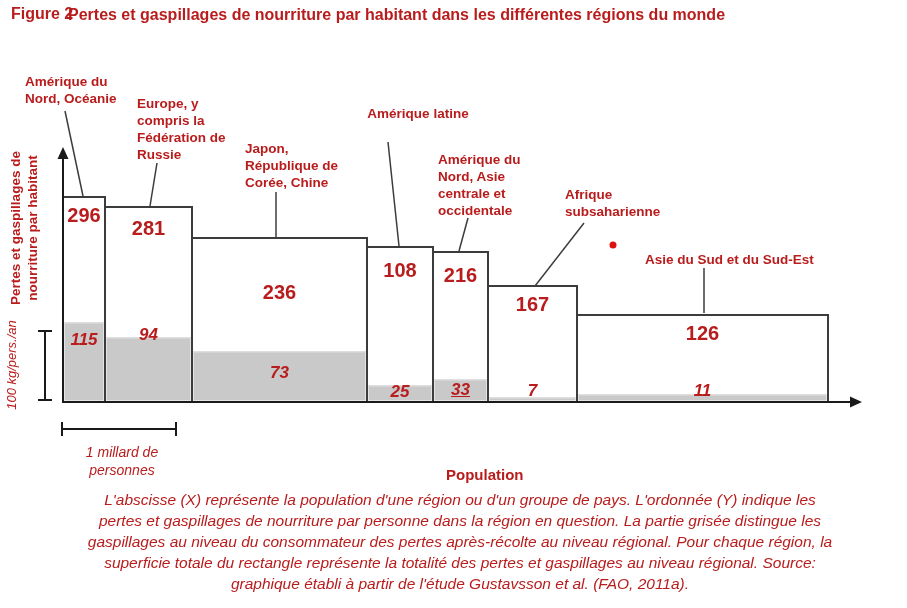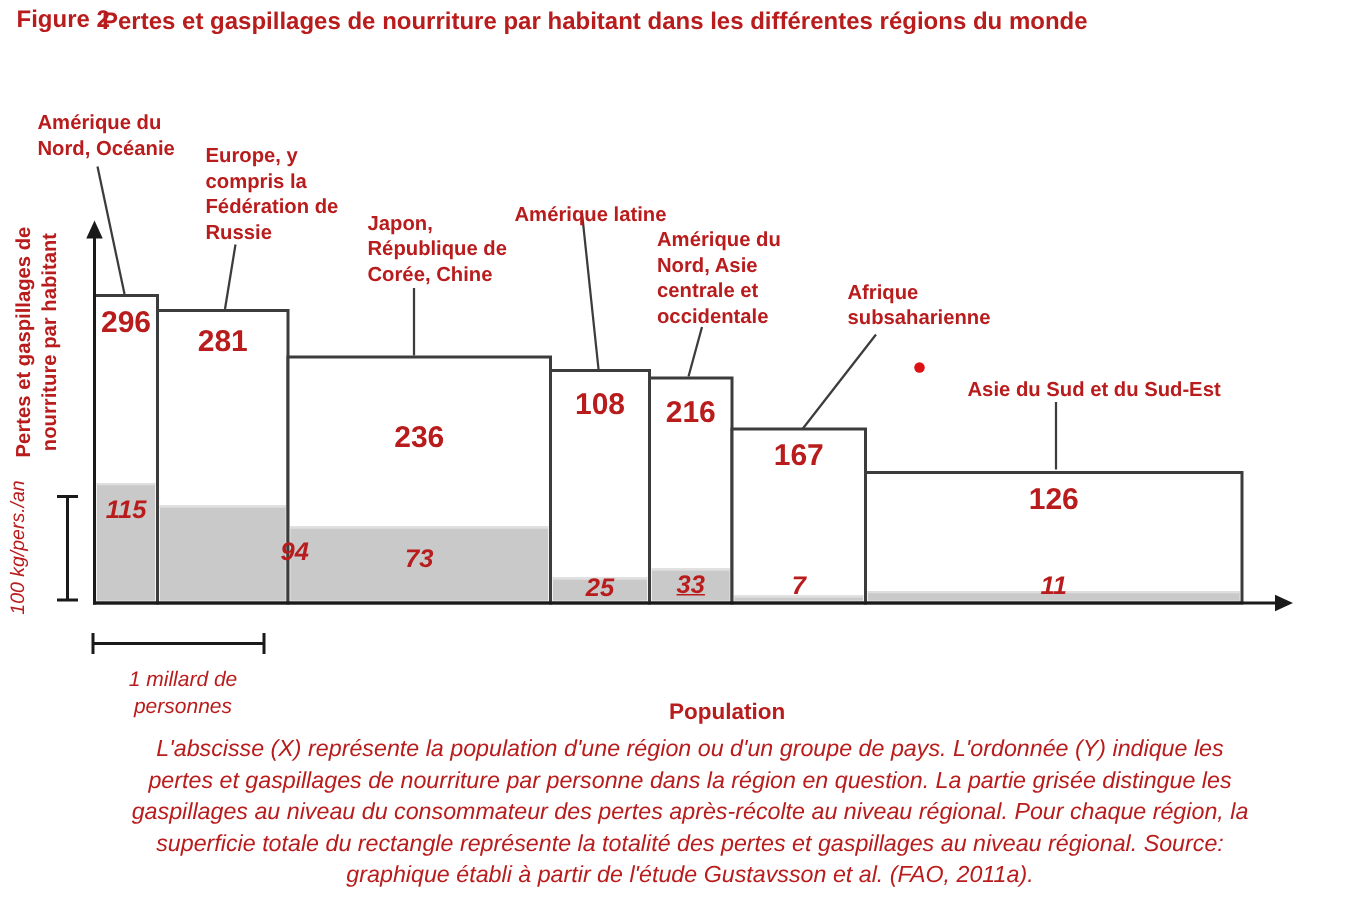--- a/index.html
+++ b/index.html
@@ -71,28 +71,28 @@
         <circle cx="613" cy="245" r="3.5" fill="#dd1111"></circle>
       </svg>
     <div class="ylabel">Pertes et gaspillages de nourriture par habitant</div>
     <div class="yscale">100 kg/pers./an</div>
     <div class="xlabel">Population</div>
     <div class="xscale">1 millard de personnes</div>
   <div class="val" style="left: 39px; top: 204px; width: 90px;">296</div>
       <div class="cons" style="left: 39px; top: 330px; width: 90px;">115</div>
       <div class="region" style="left: 25px; top: 73px; width: 110px;">Amérique du Nord, Océanie</div>
       <div class="val" style="left: 103.5px; top: 217px; width: 90px;">281</div>
-      <div class="cons" style="left: 103.5px; top: 358px; width: 90px; padding-left: 48px;">94</div>
+      <div class="cons" style="left: 103.5px; top: 325px; width: 90px;">94</div>
       <div class="region" style="left: 137px; top: 95px; width: 100px;">Europe, y compris la Fédération de Russie</div>
       <div class="val" style="left: 234.5px; top: 249px; width: 90px; margin-top: 32px;">236</div>
       <div class="cons" style="left: 234.5px; top: 363px; width: 90px;">73</div>
       <div class="region" style="left: 245px; top: 140px; width: 120px;">Japon, République de Corée, Chine</div>
       <div class="val" style="left: 355px; top: 259px; width: 90px;">108</div>
       <div class="cons" style="left: 355px; top: 382px; width: 90px;">25</div>
-      <div class="region" style="left: 343px; top: 134px; width: 150px;">Amérique latine</div>
+      <div class="region" style="left: 343px; top: 105px; width: 150px; text-align: center;">Amérique latine</div>
       <div class="val" style="left: 415.5px; top: 264px; width: 90px;">216</div>
       <div class="cons" style="left: 415.5px; top: 380px; width: 90px; text-decoration: underline;">33</div>
       <div class="region" style="left: 438px; top: 151px; width: 105px;">Amérique du Nord, Asie centrale et occidentale</div>
       <div class="val" style="left: 487.5px; top: 293px; width: 90px;">167</div>
       <div class="cons" style="left: 487.5px; top: 381px; width: 90px;">7</div>
       <div class="region" style="left: 565px; top: 186px; width: 115px;">Afrique subsaharienne</div>
       <div class="val" style="left: 657.5px; top: 322px; width: 90px;">126</div>
       <div class="cons" style="left: 657.5px; top: 381px; width: 90px;">11</div>
       <div class="region" style="left: 645px; top: 251px; width: 210px;">Asie du Sud et du Sud-Est</div>
     </div>

